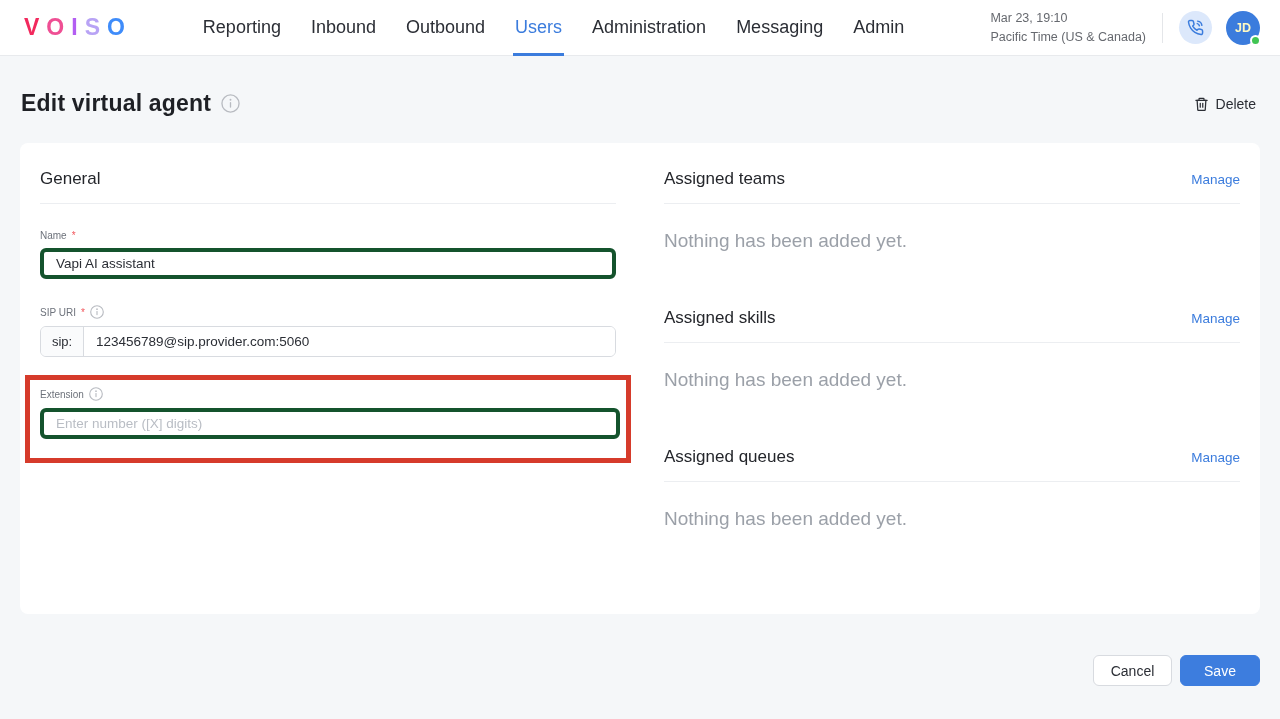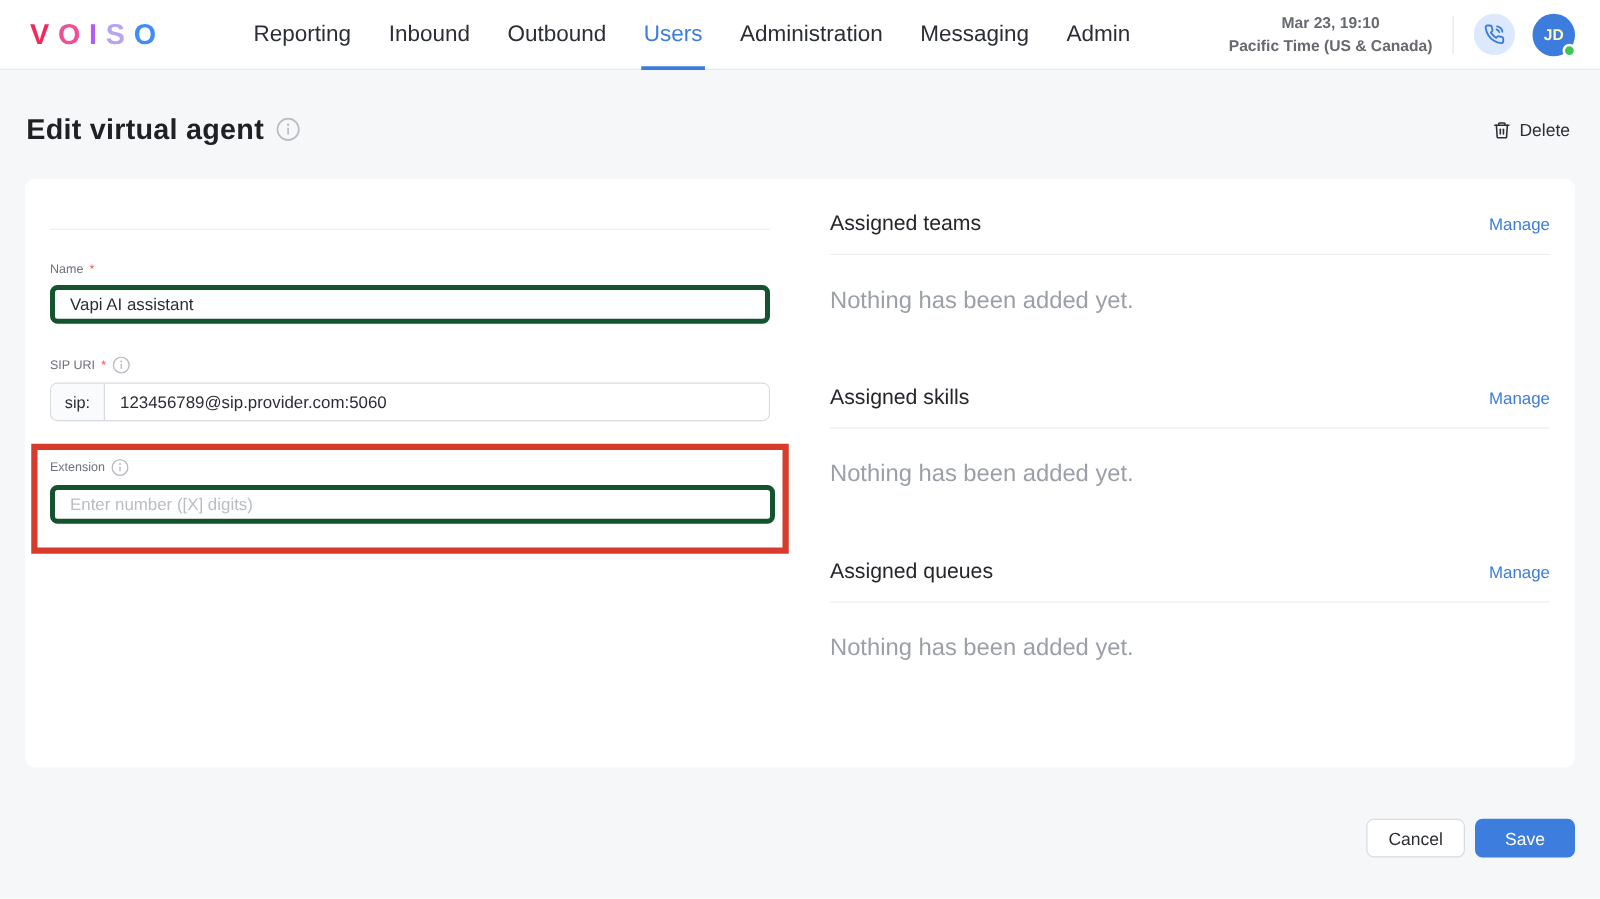--- a/index.html
+++ b/index.html
@@ -46,21 +46,21 @@
   .nav-item.active { color: #3b7cdd; }
   .nav-item.active::after {
     content: "";
     position: absolute;
     left: 13px; right: 13px; bottom: 0;
     height: 3px;
     background: #3b7cdd;
   }
 
   .topbar-right { margin-left: auto; display: flex; align-items: center; }
-  .datetime { text-align: center; font-size: 12.5px; color: #66696f; line-height: 1.45; font-weight: bold; }
+  .datetime { text-align: left; font-size: 12.5px; color: #66696f; line-height: 1.45; }
   .topbar-divider { width: 1px; height: 30px; background: #e4e6e9; margin: 0 16px; }
   .phone-btn {
     width: 33px; height: 33px; border-radius: 50%;
     background: #dce8fb;
     display: flex; align-items: center; justify-content: center;
     cursor: pointer; border: none;
   }
   .avatar {
     width: 34px; height: 34px; border-radius: 50%;
     background: #3b7cdd; color: #fef9c3;
@@ -234,20 +234,23 @@
           <path d="M14 11v6"></path>
       </svg>
     </span>
     <span>Delete</span>
   </button>
 </div>
 
 <main class="card">
 
   <section class="col">
+    <div class="section-head">
+      <h2 class="section-title">General</h2>
+    </div>
     <hr class="section-rule">
 
     <div class="field">
       <label class="field-label">
         <span>Name</span>
         <span class="req">*</span>
       </label>
       <input class="text-input" type="text" value="Vapi AI assistant" style="">
     </div>
 

